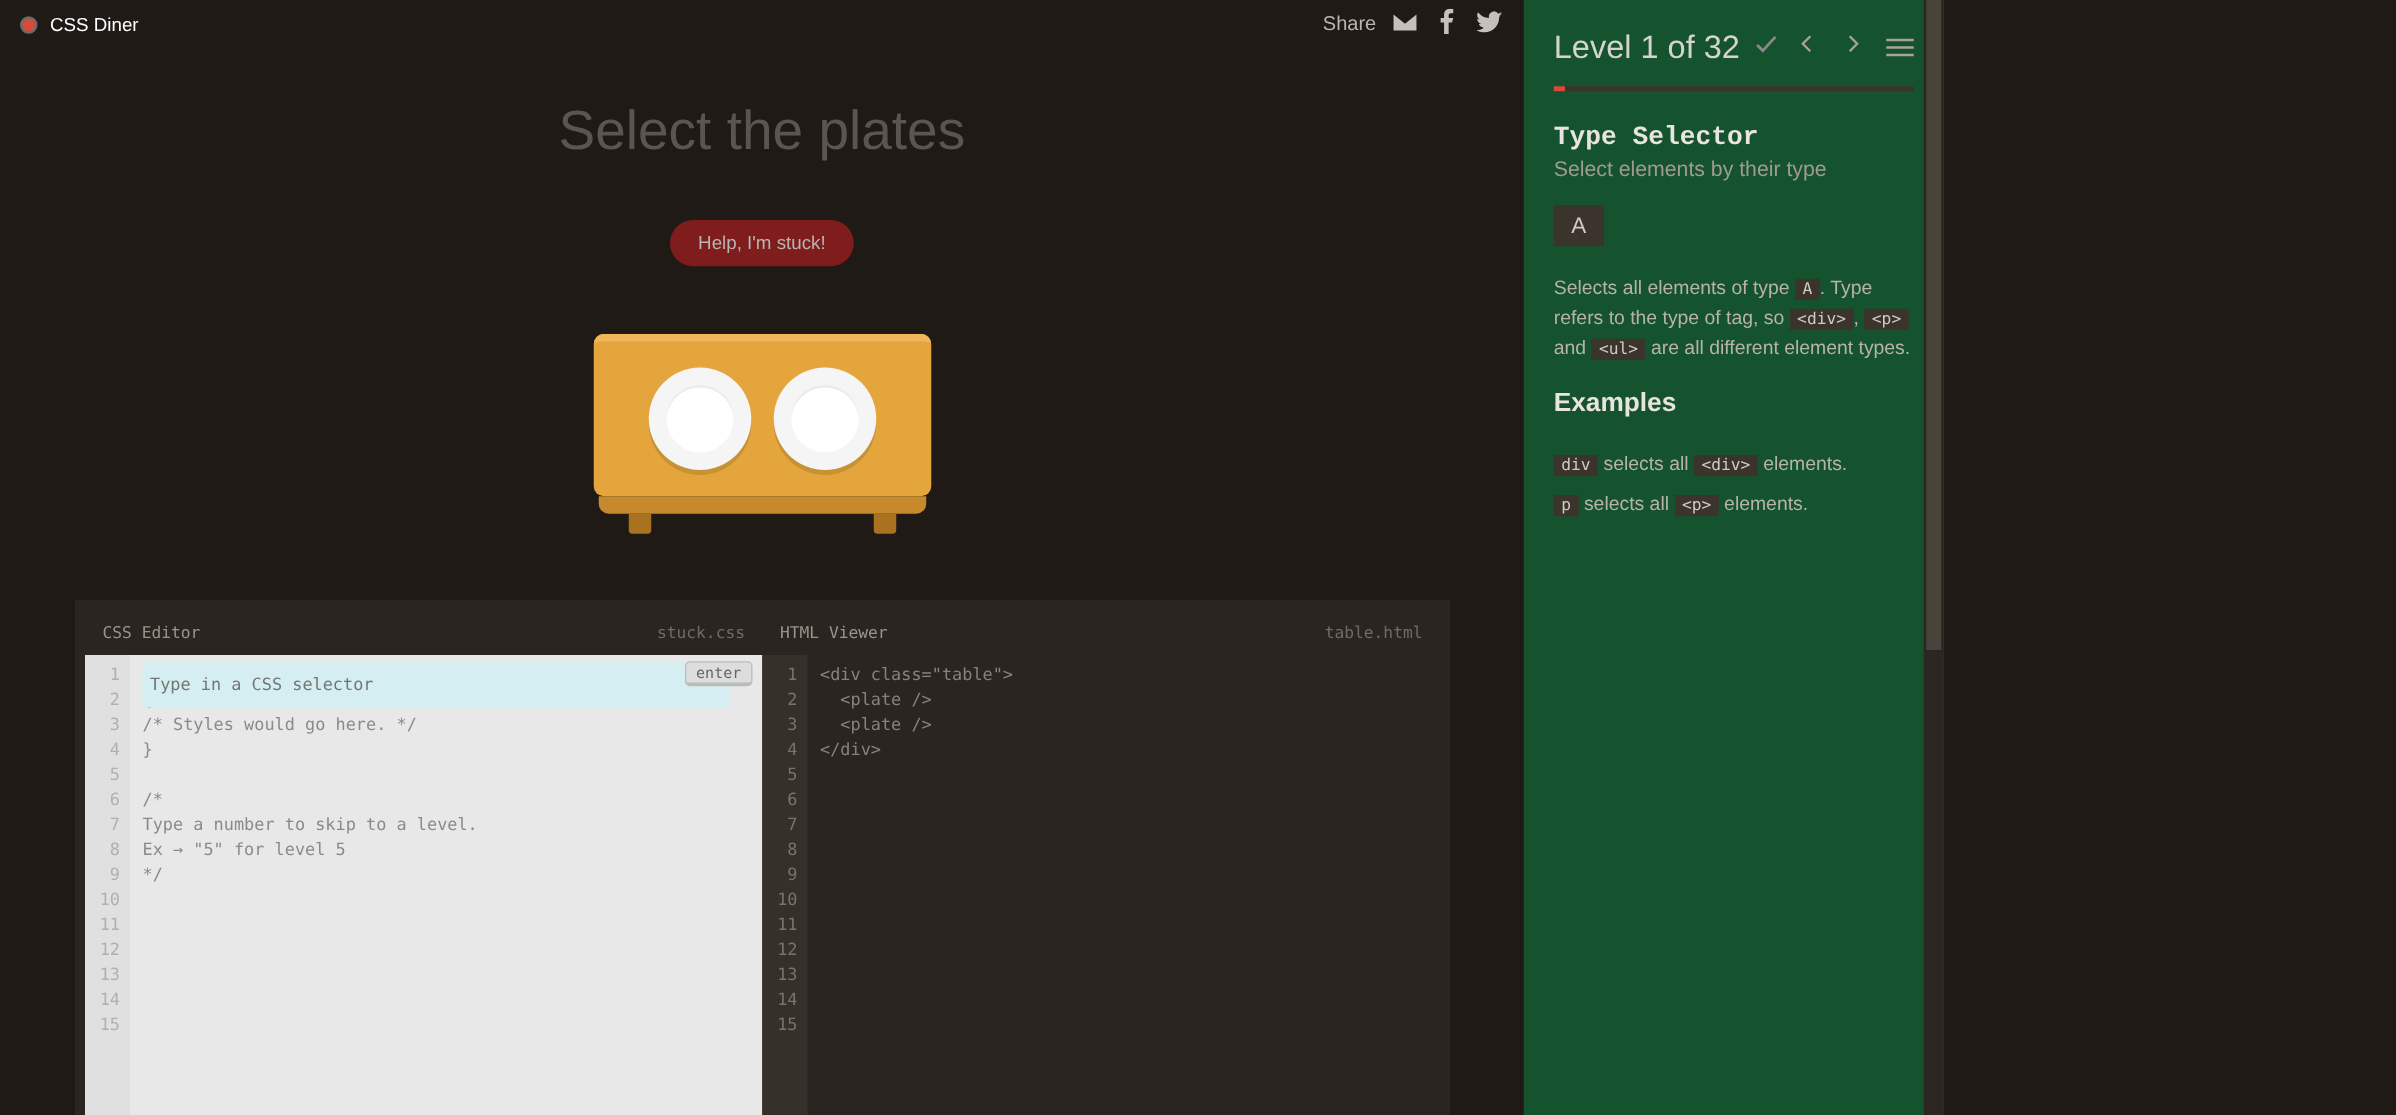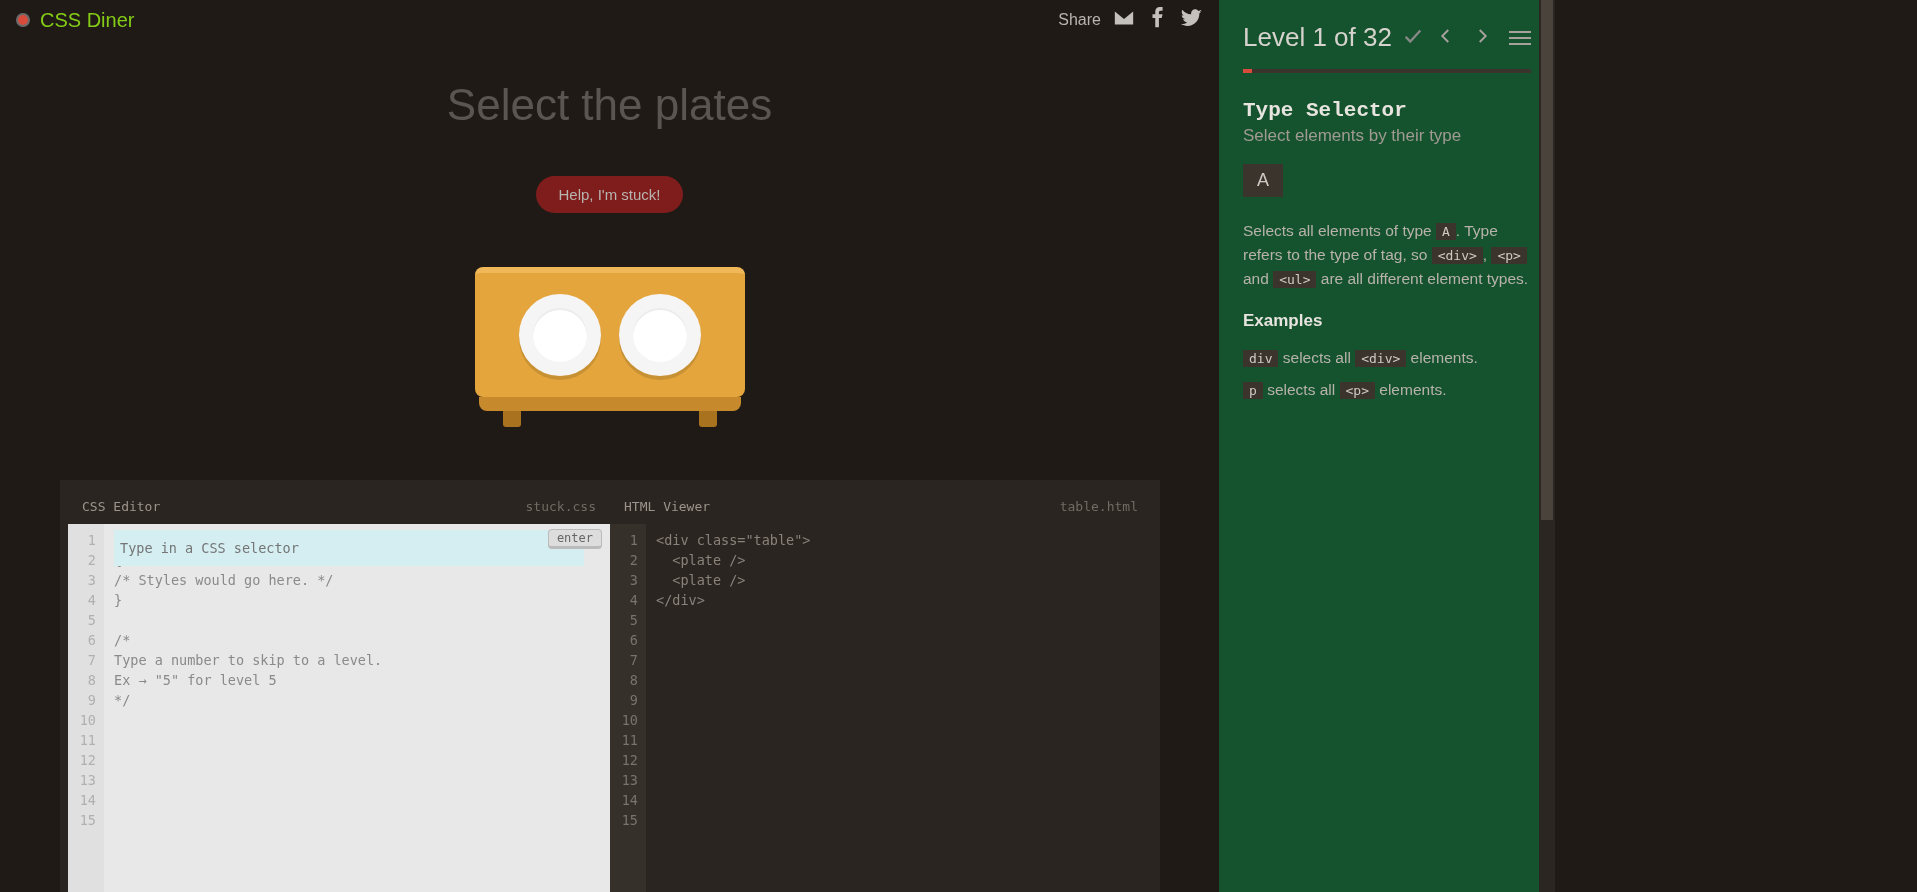--- a/index.html
+++ b/index.html
@@ -21,22 +21,22 @@
   align-items: center;
   padding: 0 16px;
 }
 .logo-dot {
   width: 14px; height: 14px; border-radius: 50%;
   background: #d84b3b;
   border: 2px solid #6b6b6b;
   margin-right: 10px;
 }
 .app-title {
-  color: #84cc16;
-  font-size: 20px;
+  color: #ffffff;
+  font-size: 15px;
   font-weight: 500;
   text-align: center;
 }
 .share-block {
   margin-left: auto;
   display: flex;
   align-items: center;
   gap: 12px;
   color: #b8b4b0;
 }
@@ -237,21 +237,21 @@
   margin-bottom: 22px;
 }
 .lesson-body p { font-size: 15.5px; color: #b8b2ab; line-height: 1.55; margin-bottom: 20px; }
 .code-tag {
   background: #3a342d;
   padding: 1px 6px;
   font-family: Menlo, Consolas, monospace;
   font-size: 13px;
   color: #cfcac4;
 }
-.examples-h { font-size: 17px; color: #e8e4df; font-weight:600; margin: 12px 0 18px; }
+.examples-h { font-size: 21px; color: #e8e4df; font-weight:600; margin: 12px 0 28px; }
 .example-line { font-size: 15.5px; color: #b8b2ab; margin-bottom: 14px; }
 .scroll-track {
   position:absolute; right:0; top:0; width:16px; height:100%;
   background:#2b2621;
 }
 .scroll-thumb {
   position:absolute; right:2px; top:0; width:12px; height:520px;
   background:#4a433c;
 }
 

